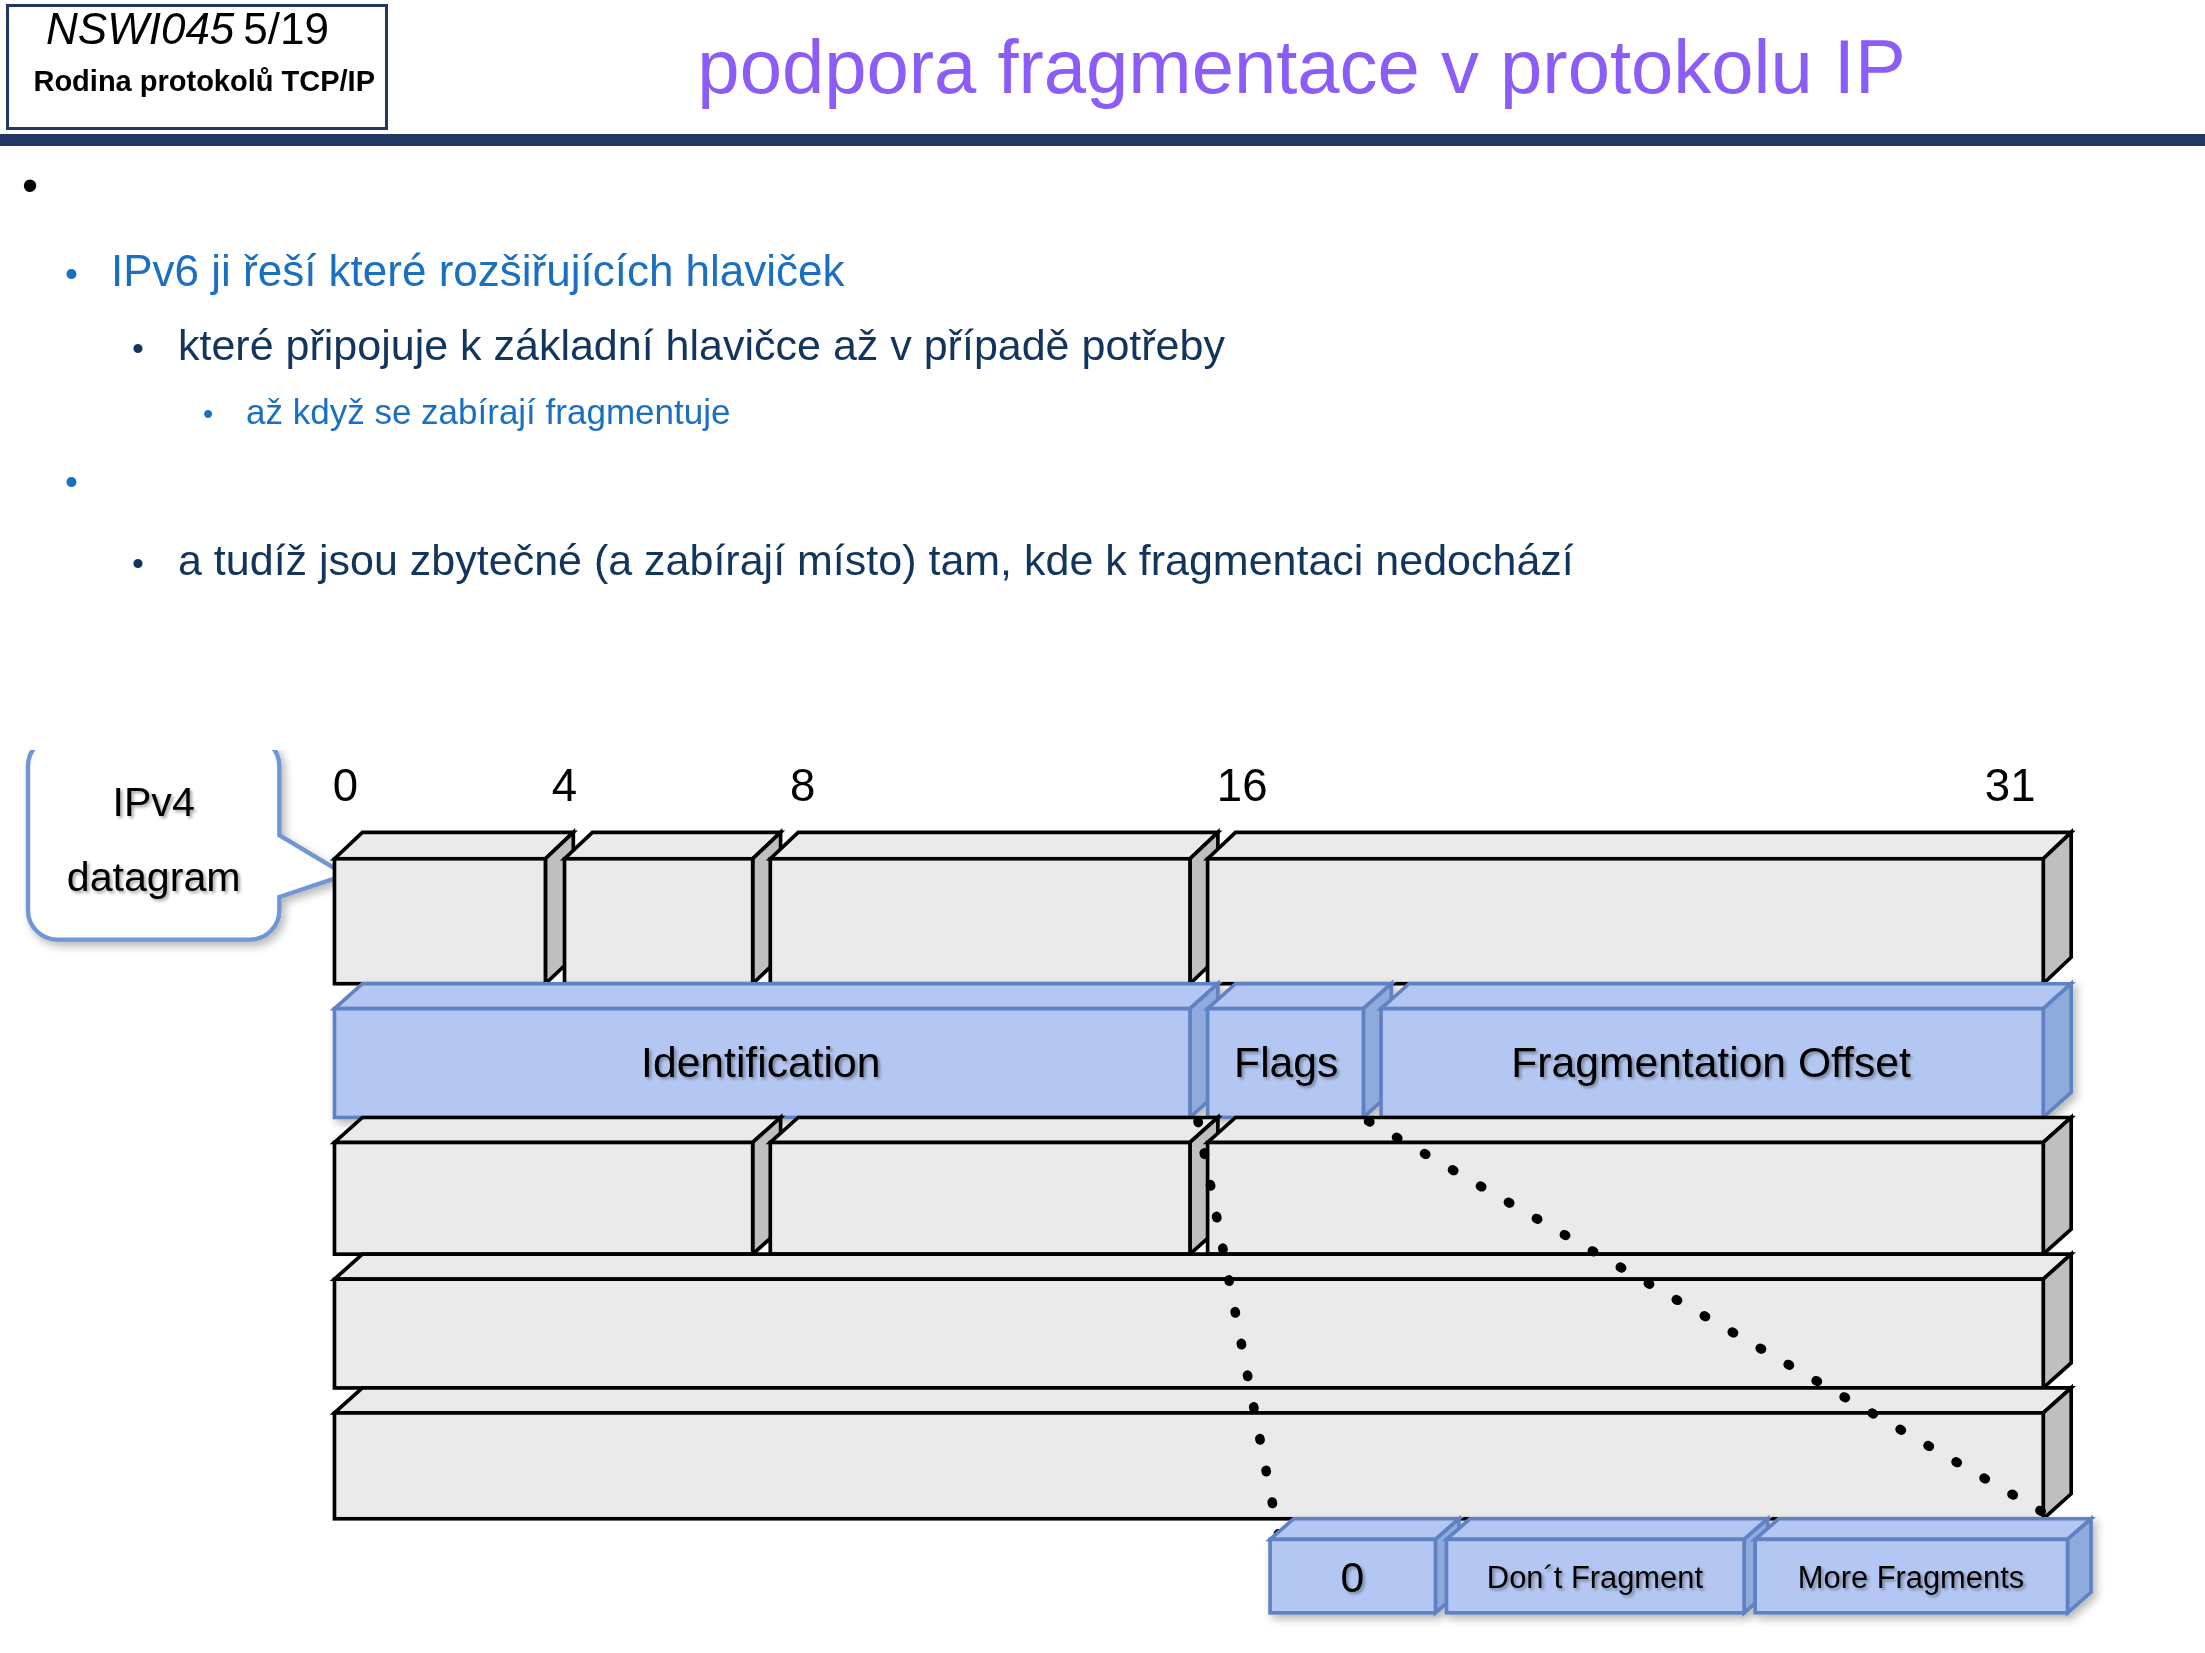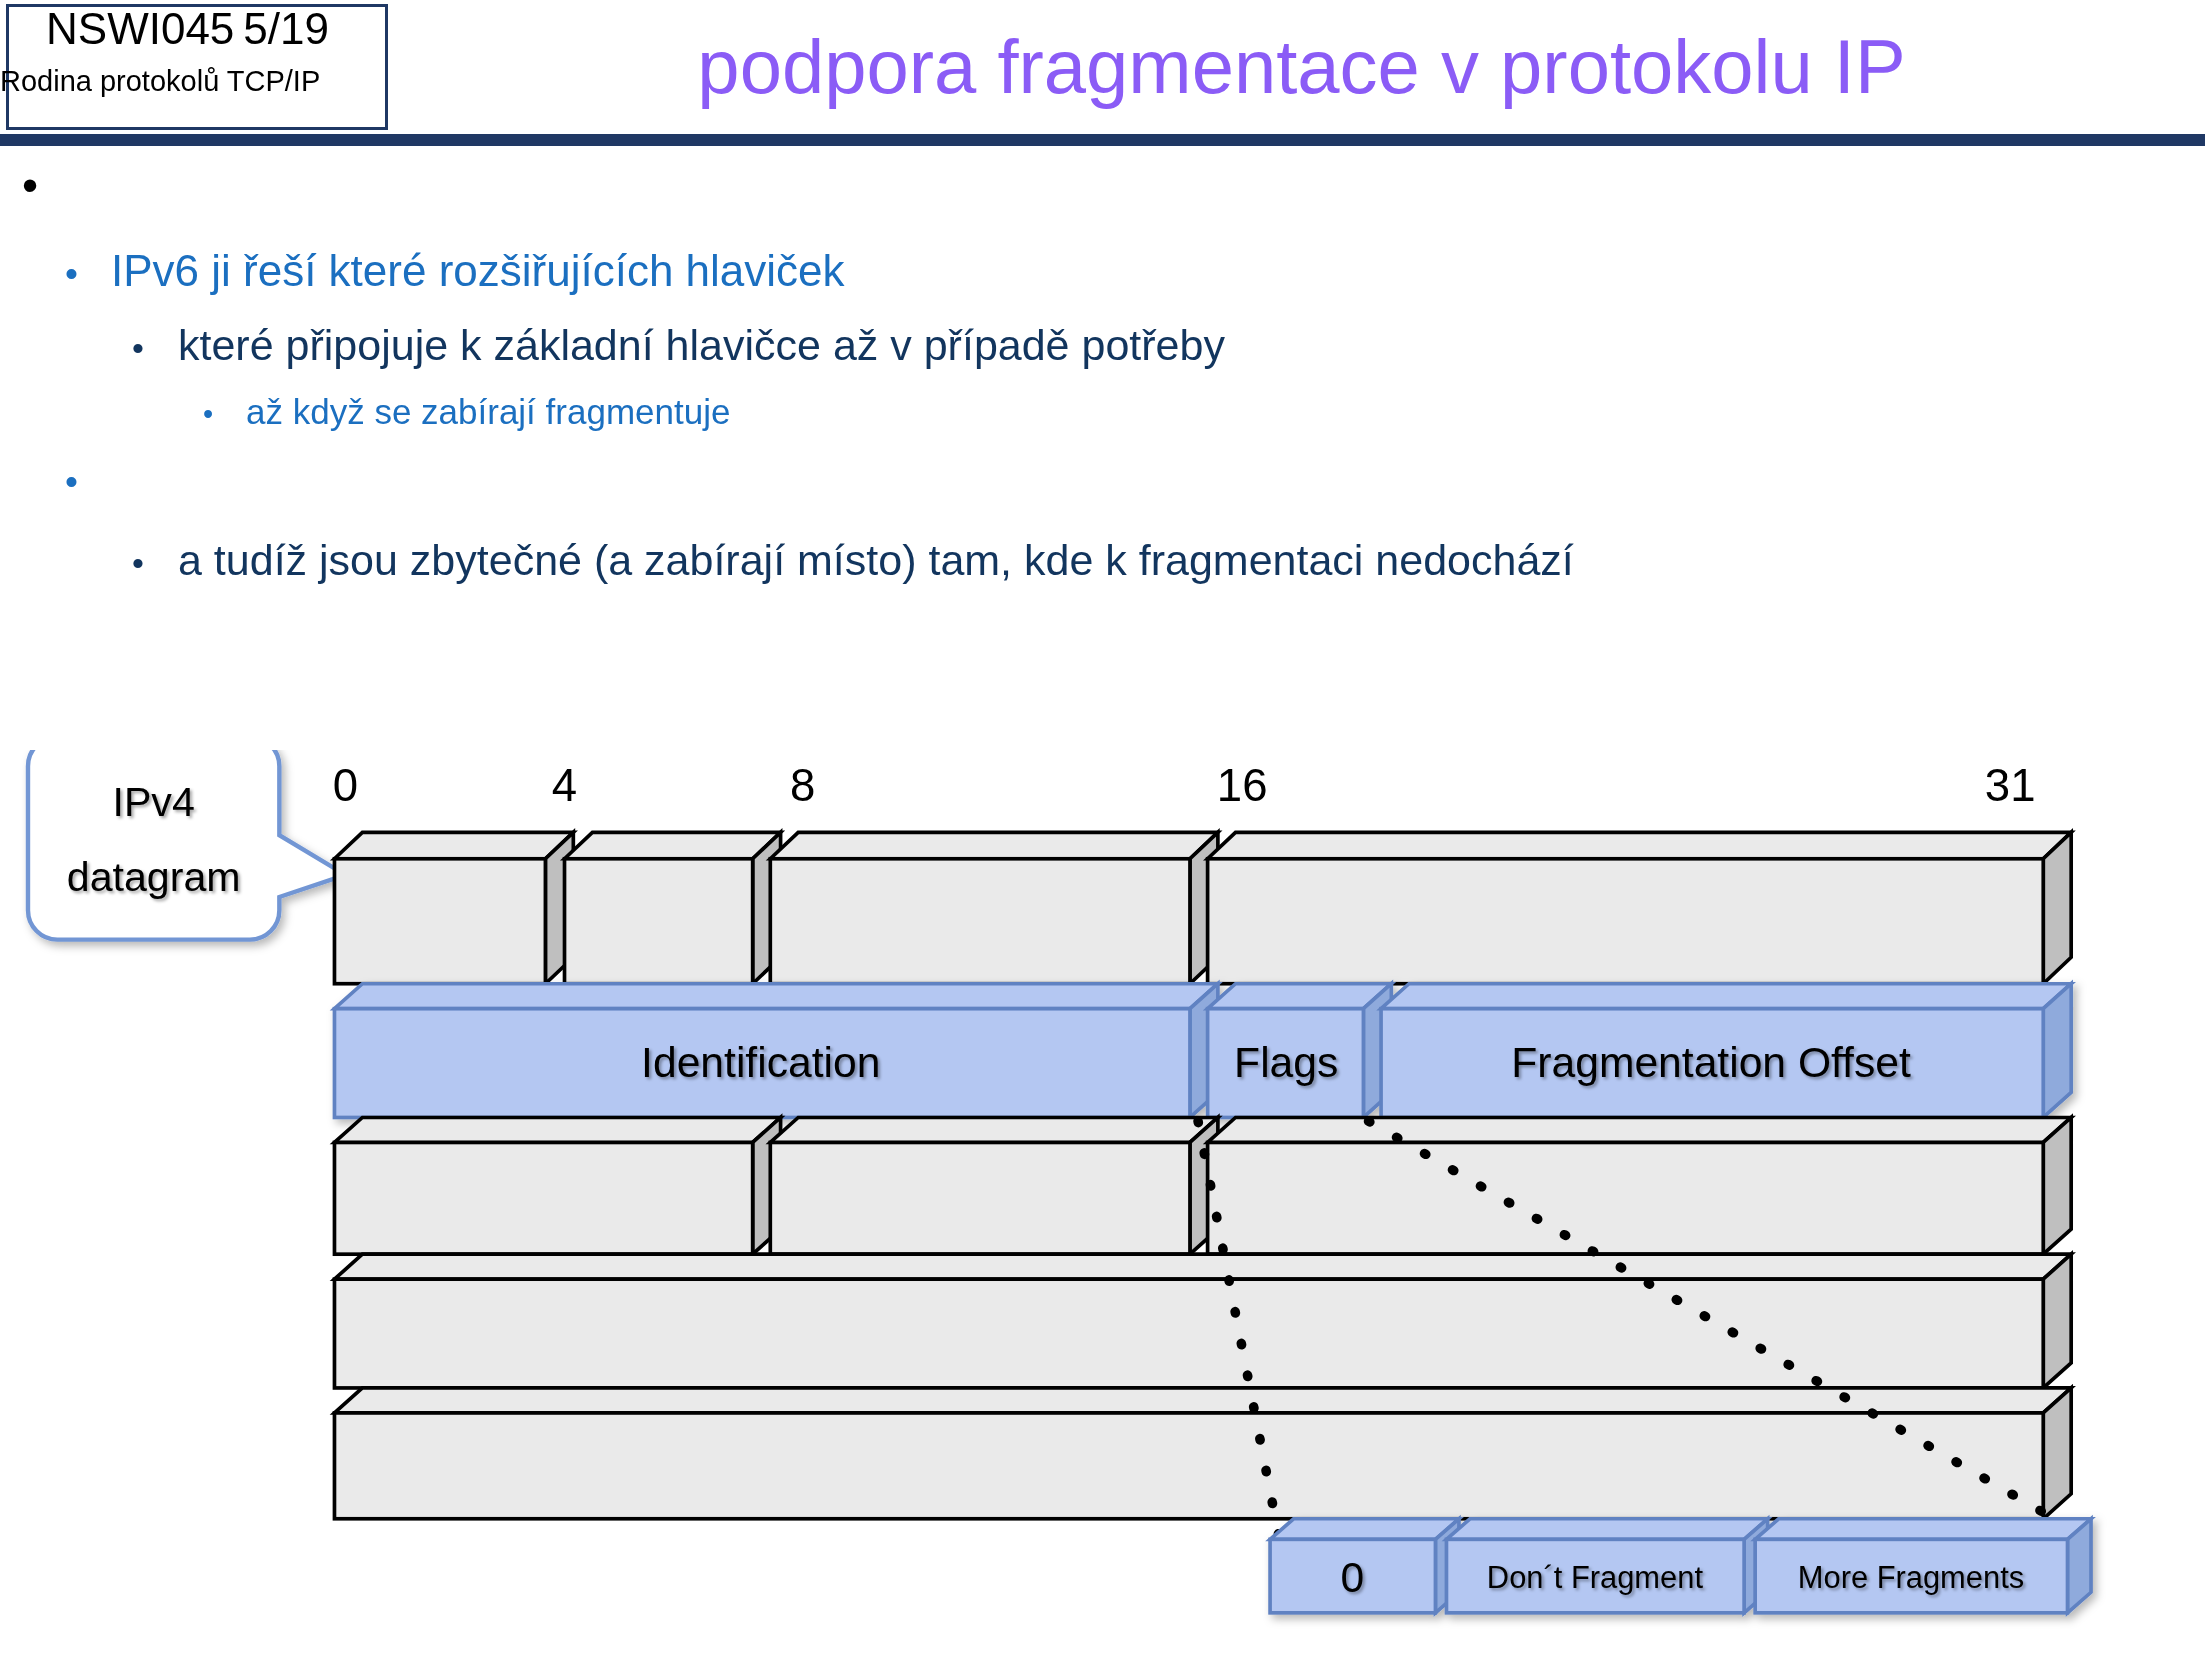--- a/index.html
+++ b/index.html
@@ -37,29 +37,30 @@
   #slide-code-row {
     position: absolute;
     left: 0; top: 4.4px;
     width: 375px;
     text-align: center;
     font-size: 44px;
     letter-spacing: 0px;
     white-space: nowrap;
     color: #000;
   }
-  #slide-code-row .course { margin-right: 9px; }
+  #slide-code-row .course { margin-right: 9px; font-style: italic; }
   #slide-subtitle {
     position: absolute;
     left: 0; top: 65px;
     width: 375px;
-    text-align: left;
+    text-align: right;
     font-size: 29px;
     color: #000;
     white-space: nowrap;
+    font-weight: bold;
   }
   #slide-title {
     position: absolute;
     left: 412px; top: 5.9px;
     width: 1779px; height: 122px;
     display: flex;
     align-items: center;
     justify-content: center;
     font-size: 76px;
     color: #8b5cf6;

